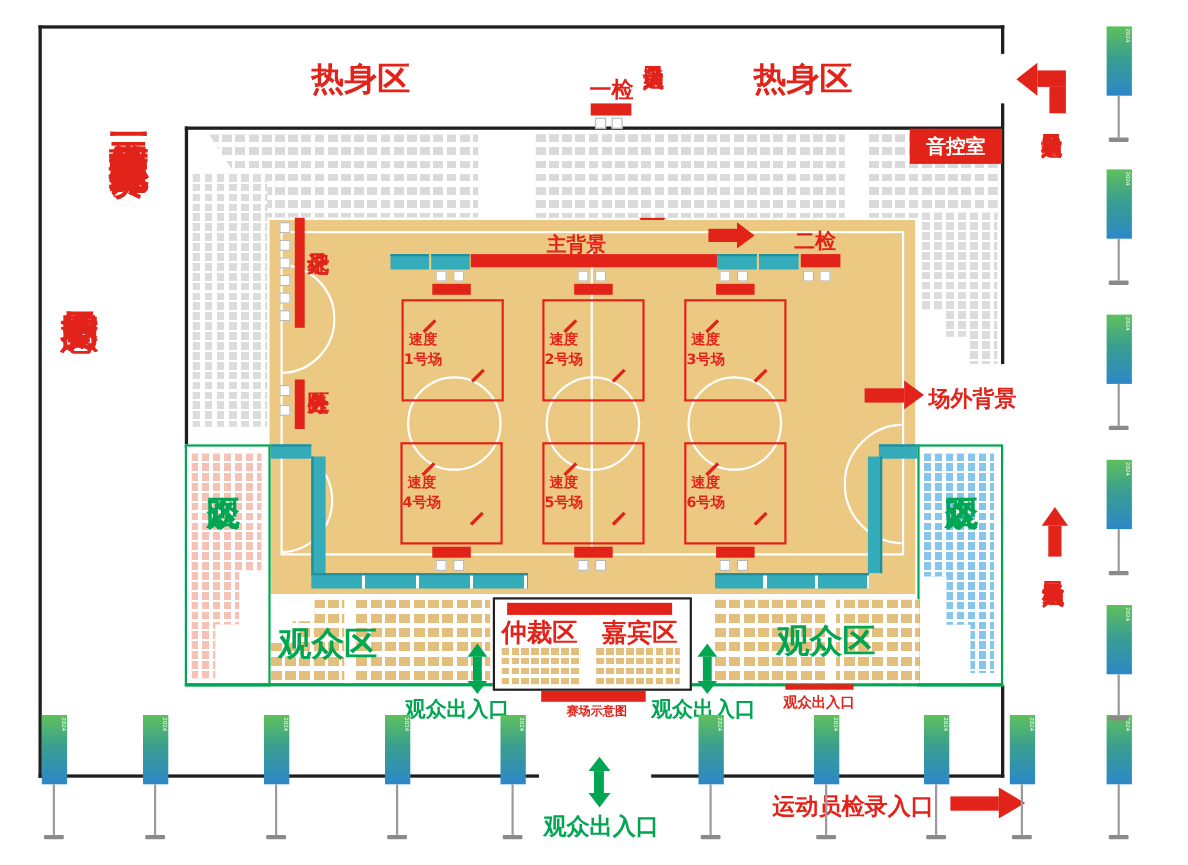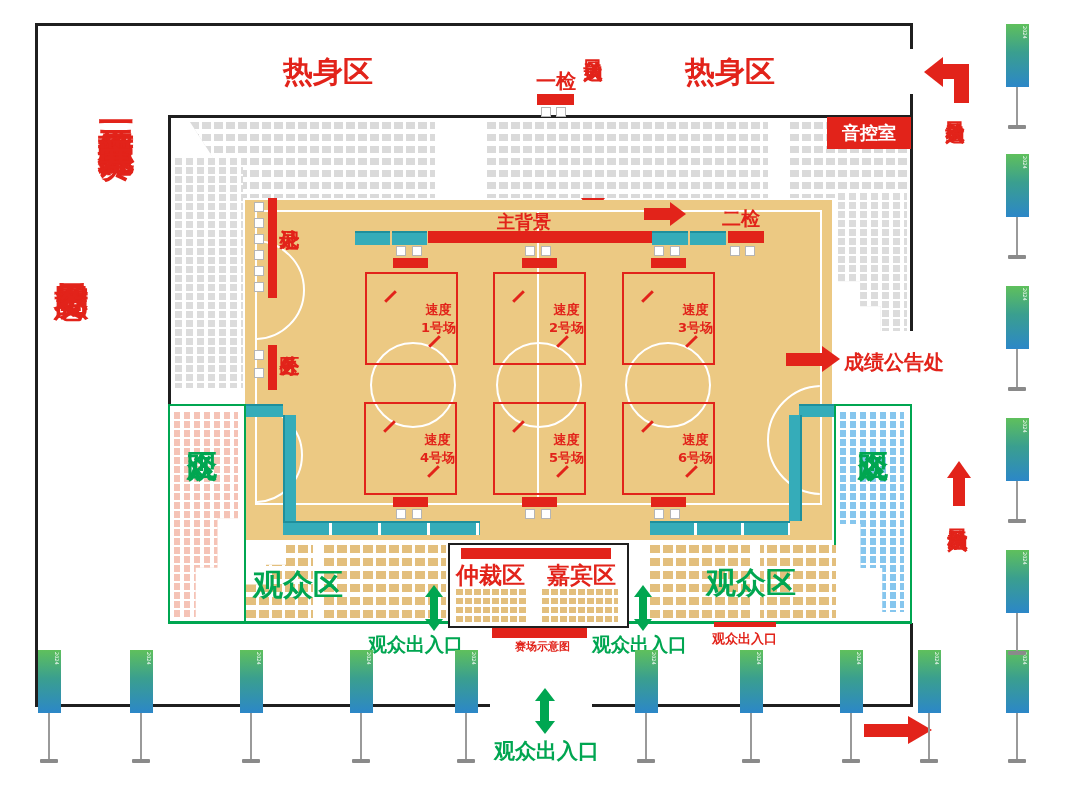--- a/index.html
+++ b/index.html
@@ -30,21 +30,21 @@
     background-image:repeating-linear-gradient(to right,transparent 0 6px,#fff 6px 10px),
                      repeating-linear-gradient(to bottom,transparent 0 7px,#fff 7px 9px);}
   .seat-tan{background-color:#E3BF7D;
     background-image:repeating-linear-gradient(to right,transparent 0 10px,#fff 10px 13px),
                      repeating-linear-gradient(to bottom,transparent 0 8px,#fff 8px 13px);}
   .seat-tan-sm{background-color:#E3BF7D;
     background-image:repeating-linear-gradient(to right,transparent 0 7px,#fff 7px 9px),
                      repeating-linear-gradient(to bottom,transparent 0 6px,#fff 6px 9px);}
   
   .court-box{position:absolute;width:93px;height:93px;border:2.5px solid #E2231A;box-sizing:border-box;
-             display:flex;flex-direction:column;align-items:flex-end;justify-content:center;}
+             display:flex;flex-direction:column;align-items:flex-start;justify-content:center;}
   .court-box::before{content:"";position:absolute;left:18%;top:24%;width:15px;height:3px;background:#E2231A;transform:rotate(-45deg);}
   .court-box::after{content:"";position:absolute;right:16%;bottom:22%;width:15px;height:3px;background:#E2231A;transform:rotate(-45deg);}
   .court-label{font-size:13px;font-weight:bold;color:#E2231A;text-align:center;line-height:1.35;}
   .wline{position:absolute;background:#fff;}
   .wcirc{position:absolute;border:2px solid #fff;border-radius:50%;box-sizing:border-box;}
   
   .flag{position:absolute;width:26px;}
   .flag-banner{position:absolute;left:0;top:0;width:23px;height:63px;
     background:linear-gradient(180deg,#5fc05c 0%,#3a9f8f 45%,#2c87c8 100%);
     color:#fff;font-size:5px;writing-mode:vertical-rl;padding:2px 1px;box-sizing:border-box;overflow:hidden;}
@@ -225,31 +225,32 @@
   <div class="tri" style="left:634px;top:619px;border-left:9px solid transparent;border-right:9px solid transparent;border-top:12px solid #00A651;"></div>
   <div class="abs green bold" style="left:592px;top:632px;font-size:19px;">观众出入口</div>
 
   <div class="tri" style="left:535px;top:688px;border-left:10px solid transparent;border-right:10px solid transparent;border-bottom:13px solid #00A651;"></div>
   <div class="garrow-shaft" style="left:540px;top:701px;width:9px;height:20px;"></div>
   <div class="tri" style="left:535px;top:721px;border-left:10px solid transparent;border-right:10px solid transparent;border-top:13px solid #00A651;"></div>
   <div class="abs green bold" style="left:494px;top:737px;font-size:21px;">观众出入口</div>
 
   <div class="bar-red" style="left:786px;top:353px;width:36px;height:13px;"></div>
   <div class="tri" style="left:822px;top:346px;border-top:13px solid transparent;border-bottom:13px solid transparent;border-left:18px solid #E2231A;"></div>
-  <div class="abs red bold" style="left:844px;top:349px;font-size:20px;">成绩公告处</div>
+  <div class="abs red bold" style="left:844px;top:349px;font-size:20px;">场外背景</div>
 
   <div class="tri" style="left:924px;top:57px;border-top:15px solid transparent;border-bottom:15px solid transparent;border-right:19px solid #E2231A;"></div>
   <div class="bar-red" style="left:943px;top:64px;width:26px;height:15px;"></div>
   <div class="bar-red" style="left:954px;top:79px;width:15px;height:24px;"></div>
   <div class="abs vtext red bold" style="left:946px;top:108px;height:150px;font-size:19px;">运动员检录入口</div>
 
   <div class="tri" style="left:947px;top:461px;border-left:12px solid transparent;border-right:12px solid transparent;border-bottom:17px solid #E2231A;"></div>
   <div class="bar-red" style="left:953px;top:478px;width:12px;height:28px;"></div>
   <div class="abs vtext red bold" style="left:948px;top:514px;height:155px;font-size:20px;">运动员检录入口</div>
 
+  <div class="abs red bold" style="left:702px;top:719px;font-size:21px;">运动员检录入口</div>
   <div class="bar-red" style="left:864px;top:724px;width:44px;height:13px;"></div>
   <div class="tri" style="left:908px;top:716px;border-top:14px solid transparent;border-bottom:14px solid transparent;border-left:24px solid #E2231A;"></div>
 
   <div class="flag" style="left:38px;top:650px;height:120px;">
     <div class="flag-banner">2024</div>
     <div class="flag-pole" style="height:46px;"></div>
       <div class="flag-base" style="top:109px;"></div>
   </div>
   <div class="flag" style="left:130px;top:650px;height:120px;">
     <div class="flag-banner">2024</div>

